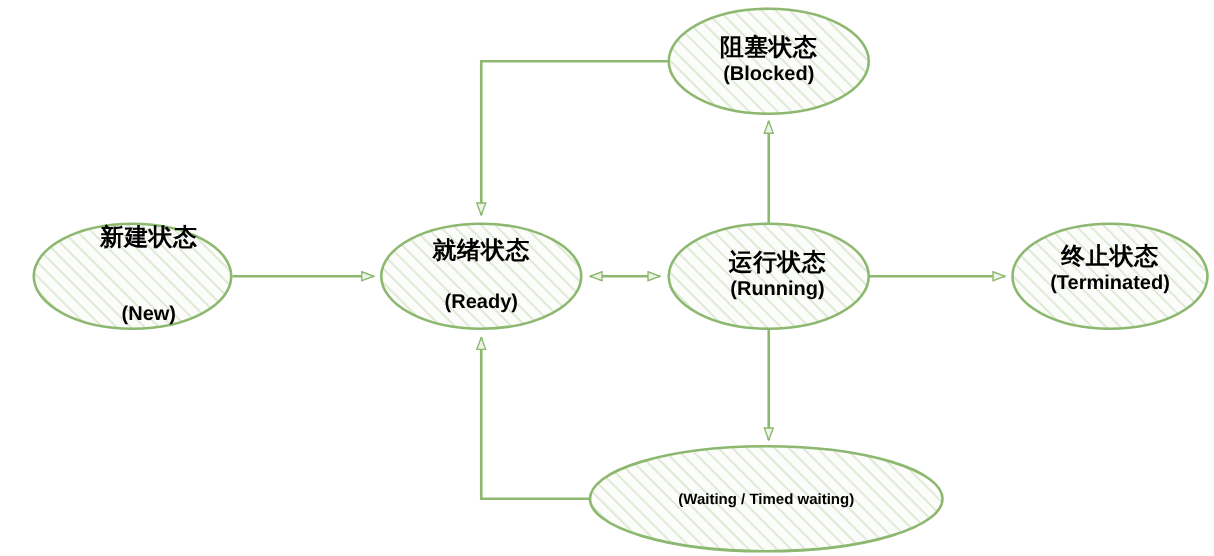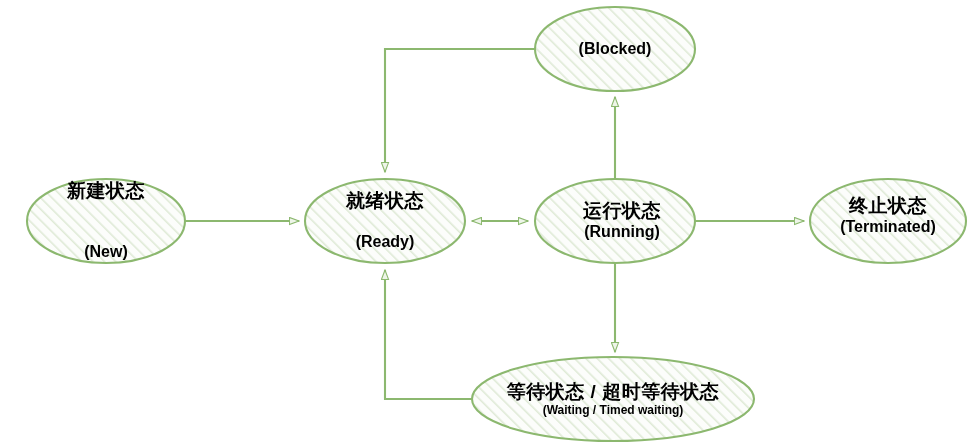--- a/index.html
+++ b/index.html
@@ -87,42 +87,42 @@
     <g>
       <ellipse cx="106" cy="221" rx="79" ry="42" fill="url(#hatch)" stroke="#8cb86f" stroke-width="2.1"></ellipse>
       <ellipse cx="385" cy="221" rx="80" ry="42" fill="url(#hatch)" stroke="#8cb86f" stroke-width="2.1"></ellipse>
       <ellipse cx="615" cy="221" rx="80" ry="42" fill="url(#hatch)" stroke="#8cb86f" stroke-width="2.1"></ellipse>
       <ellipse cx="888" cy="221" rx="78" ry="42" fill="url(#hatch)" stroke="#8cb86f" stroke-width="2.1"></ellipse>
       <ellipse cx="615" cy="49" rx="80" ry="42" fill="url(#hatch)" stroke="#8cb86f" stroke-width="2.1"></ellipse>
       <ellipse cx="613" cy="399" rx="141" ry="42" fill="url(#hatch)" stroke="#8cb86f" stroke-width="2.1"></ellipse>
     </g>
   </svg>
 
-  <div class="node-label" style="left:27px; top:179px; width:158px; height:84px;gap:40px;">
+  <div class="node-label" style="left:40px; top:179px; width:158px; height:84px;gap:40px;">
     <span class="ln-cn">新建状态</span>
     <span class="ln-en">(New)</span>
   </div>
 
   <div class="node-label" style="left:305px; top:179px; width:160px; height:84px;gap:20px;">
     <span class="ln-cn">就绪状态</span>
     <span class="ln-en">(Ready)</span>
   </div>
 
   <div class="node-label" style="left:542px; top:179px; width:160px; height:84px;">
     <span class="ln-cn">运行状态</span>
     <span class="ln-en">(Running)</span>
   </div>
 
   <div class="node-label" style="left:810px; top:174px; width:156px; height:84px;">
     <span class="ln-cn">终止状态</span>
     <span class="ln-en">(Terminated)</span>
   </div>
 
   <div class="node-label" style="left:535px; top:7px; width:160px; height:84px;">
+    <span class="ln-cn">阻塞状态</span>
     <span class="ln-en">(Blocked)</span>
   </div>
 
   <div class="node-label wide" style="left:472px; top:357px; width:282px; height:84px;">
-    <span class="ln-cn">等待状态 / 超时等待状态</span>
     <span class="ln-en">(Waiting / Timed waiting)</span>
   </div>
 
 </div>
 
 </body></html>

